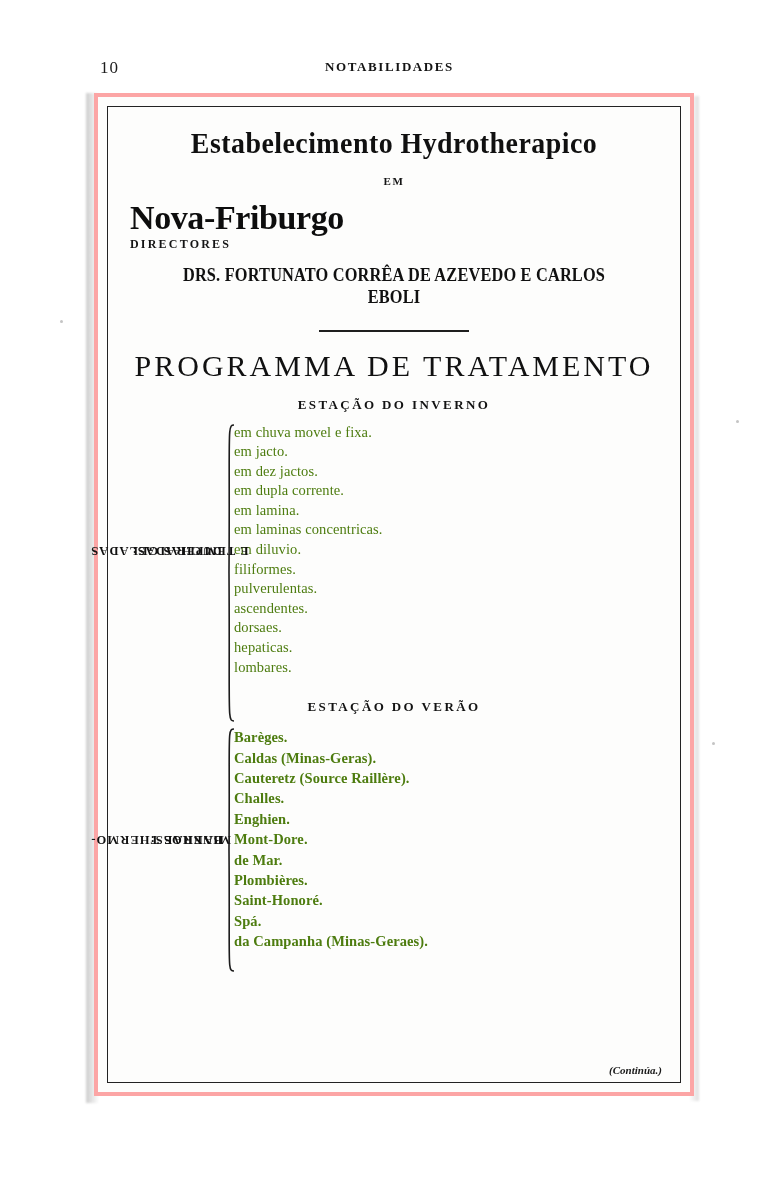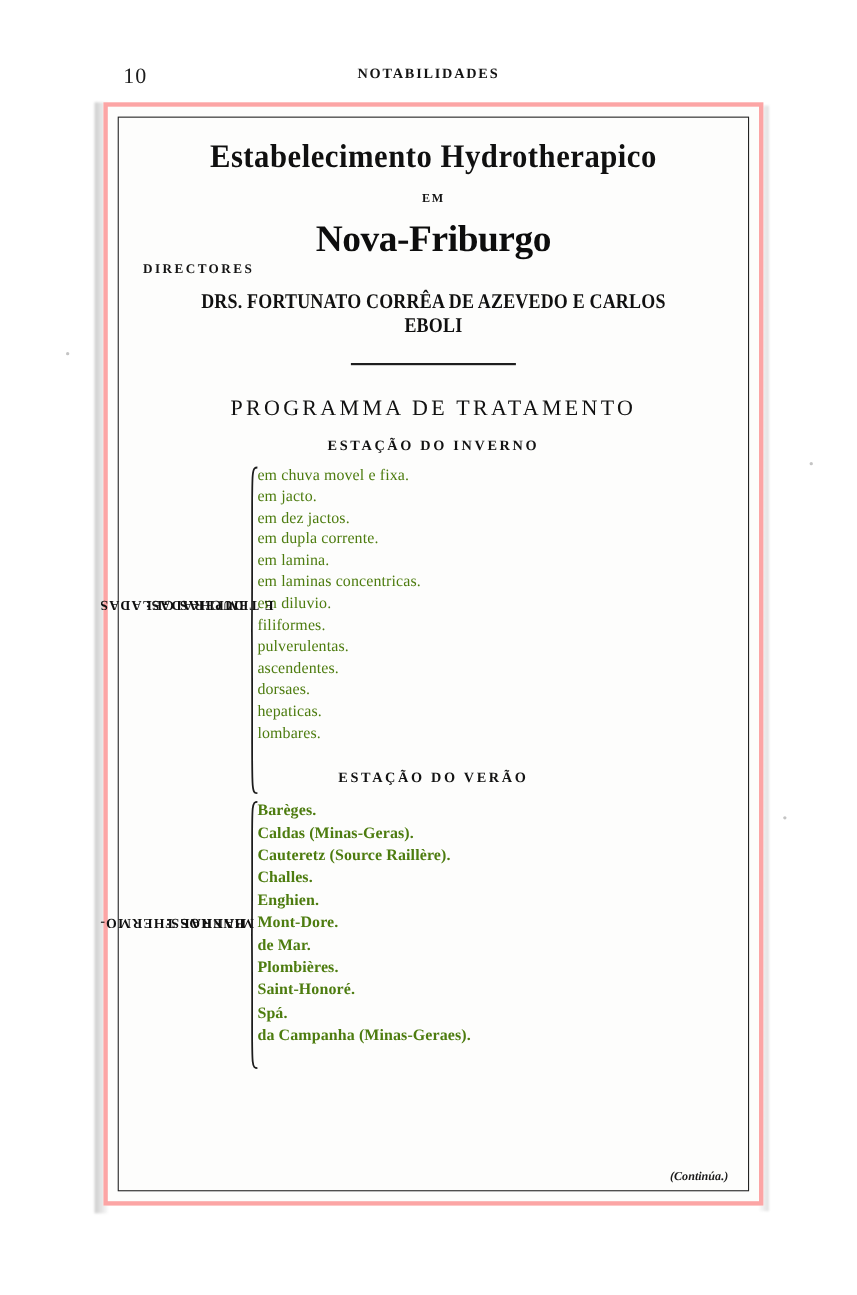--- a/index.html
+++ b/index.html
@@ -19,24 +19,24 @@
   
   .page-header {
     position: absolute;
     top: 58px;
     left: 0;
     width: 779px;
     height: 22px;
   }
   .folio {
     position: absolute;
-    left: 112px;
+    left: 100px;
     top: 0;
     font-family: "Liberation Serif", serif;
-    font-size: 20px;
+    font-size: 17px;
     letter-spacing: 1px;
     color: #1c1c1c;
   }
   .running-head {
     position: absolute;
     left: 0;
     top: 1px;
     width: 779px;
     text-align: center;
     font-family: "Liberation Serif", serif;
@@ -82,21 +82,21 @@
   .title-em {
     text-align: center;
     font-family: "Liberation Serif", serif;
     font-weight: bold;
     font-size: 11px;
     letter-spacing: 1.6px;
     margin-top: 16px;
     color: #141414;
   }
   .title-city {
-    text-align: center;
+    text-align: left;
     font-family: "Liberation Serif", serif;
     font-weight: bold;
     font-size: 34px;
     letter-spacing: -0.4px;
     margin-top: 12px;
     color: #0d0d0d;
   }
   .title-directores {
     font-family: "Liberation Serif", serif;
     font-weight: bold;
@@ -118,23 +118,23 @@
   .rule {
     width: 150px;
     height: 2px;
     background: #1e1e1e;
     margin: 22px auto 0 auto;
   }
 
   .programma {
     text-align: center;
     font-family: "Liberation Serif", serif;
-    font-size: 20px;
+    font-size: 30px;
     letter-spacing: 3px;
-    margin-top: 28px;
+    margin-top: 17px;
     color: #111;
   }
 
   .season-head {
     text-align: center;
     font-family: "Liberation Serif", serif;
     font-weight: bold;
     font-size: 13px;
     letter-spacing: 2.4px;
     margin-top: 14px;

